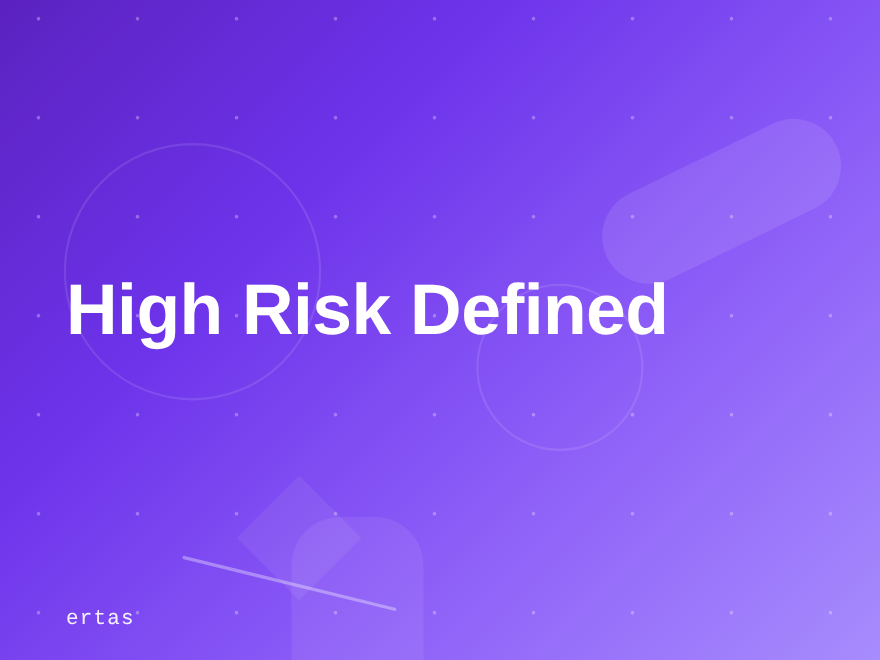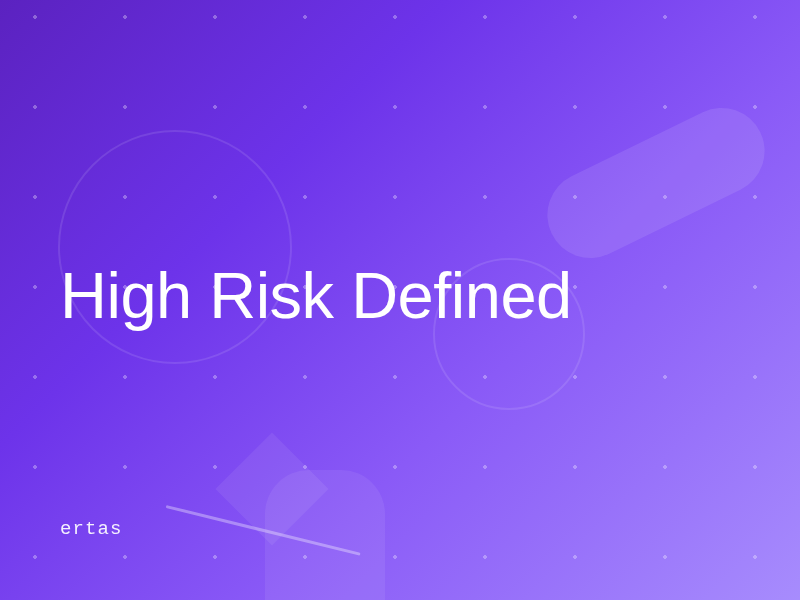--- a/index.html
+++ b/index.html
@@ -106,35 +106,35 @@
   .content {
     position: relative;
     z-index: 2;
     width: 100%;
     height: 100%;
   }
 
   .title {
     position: absolute;
     left: 60px;
-    top: 263px;
+    top: 249px;
     margin: 0;
     font-family: "Liberation Sans", sans-serif;
     font-size: 65px;
-    font-weight: normal;
+    font-weight: bold;
     line-height: 1.0;
     letter-spacing: -0.5px;
     color: #ffffff;
     white-space: nowrap;
   }
 
   .brand {
     position: absolute;
     left: 60px;
-    top: 518px;
+    top: 551px;
     margin: 0;
     font-family: "Liberation Mono", monospace;
     font-size: 19px;
     font-weight: normal;
     letter-spacing: 1.1px;
     color: rgba(255,255,255,0.92);
     white-space: nowrap;
   }
 </style>
 </head>

